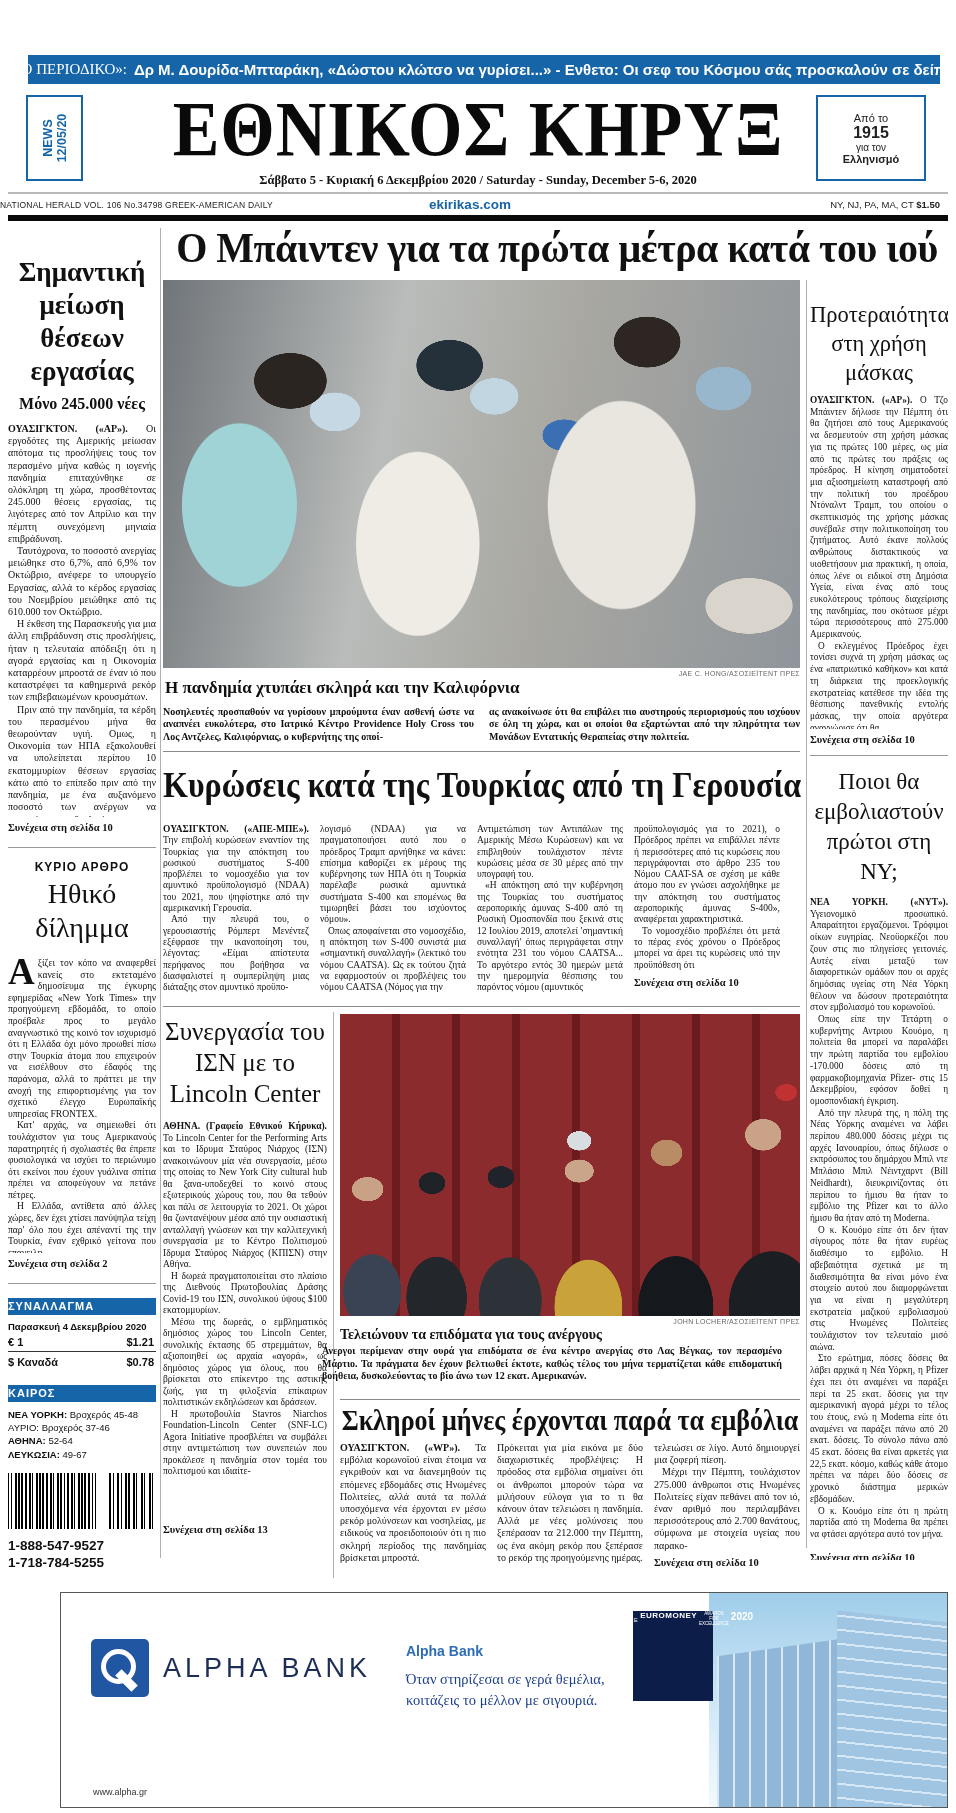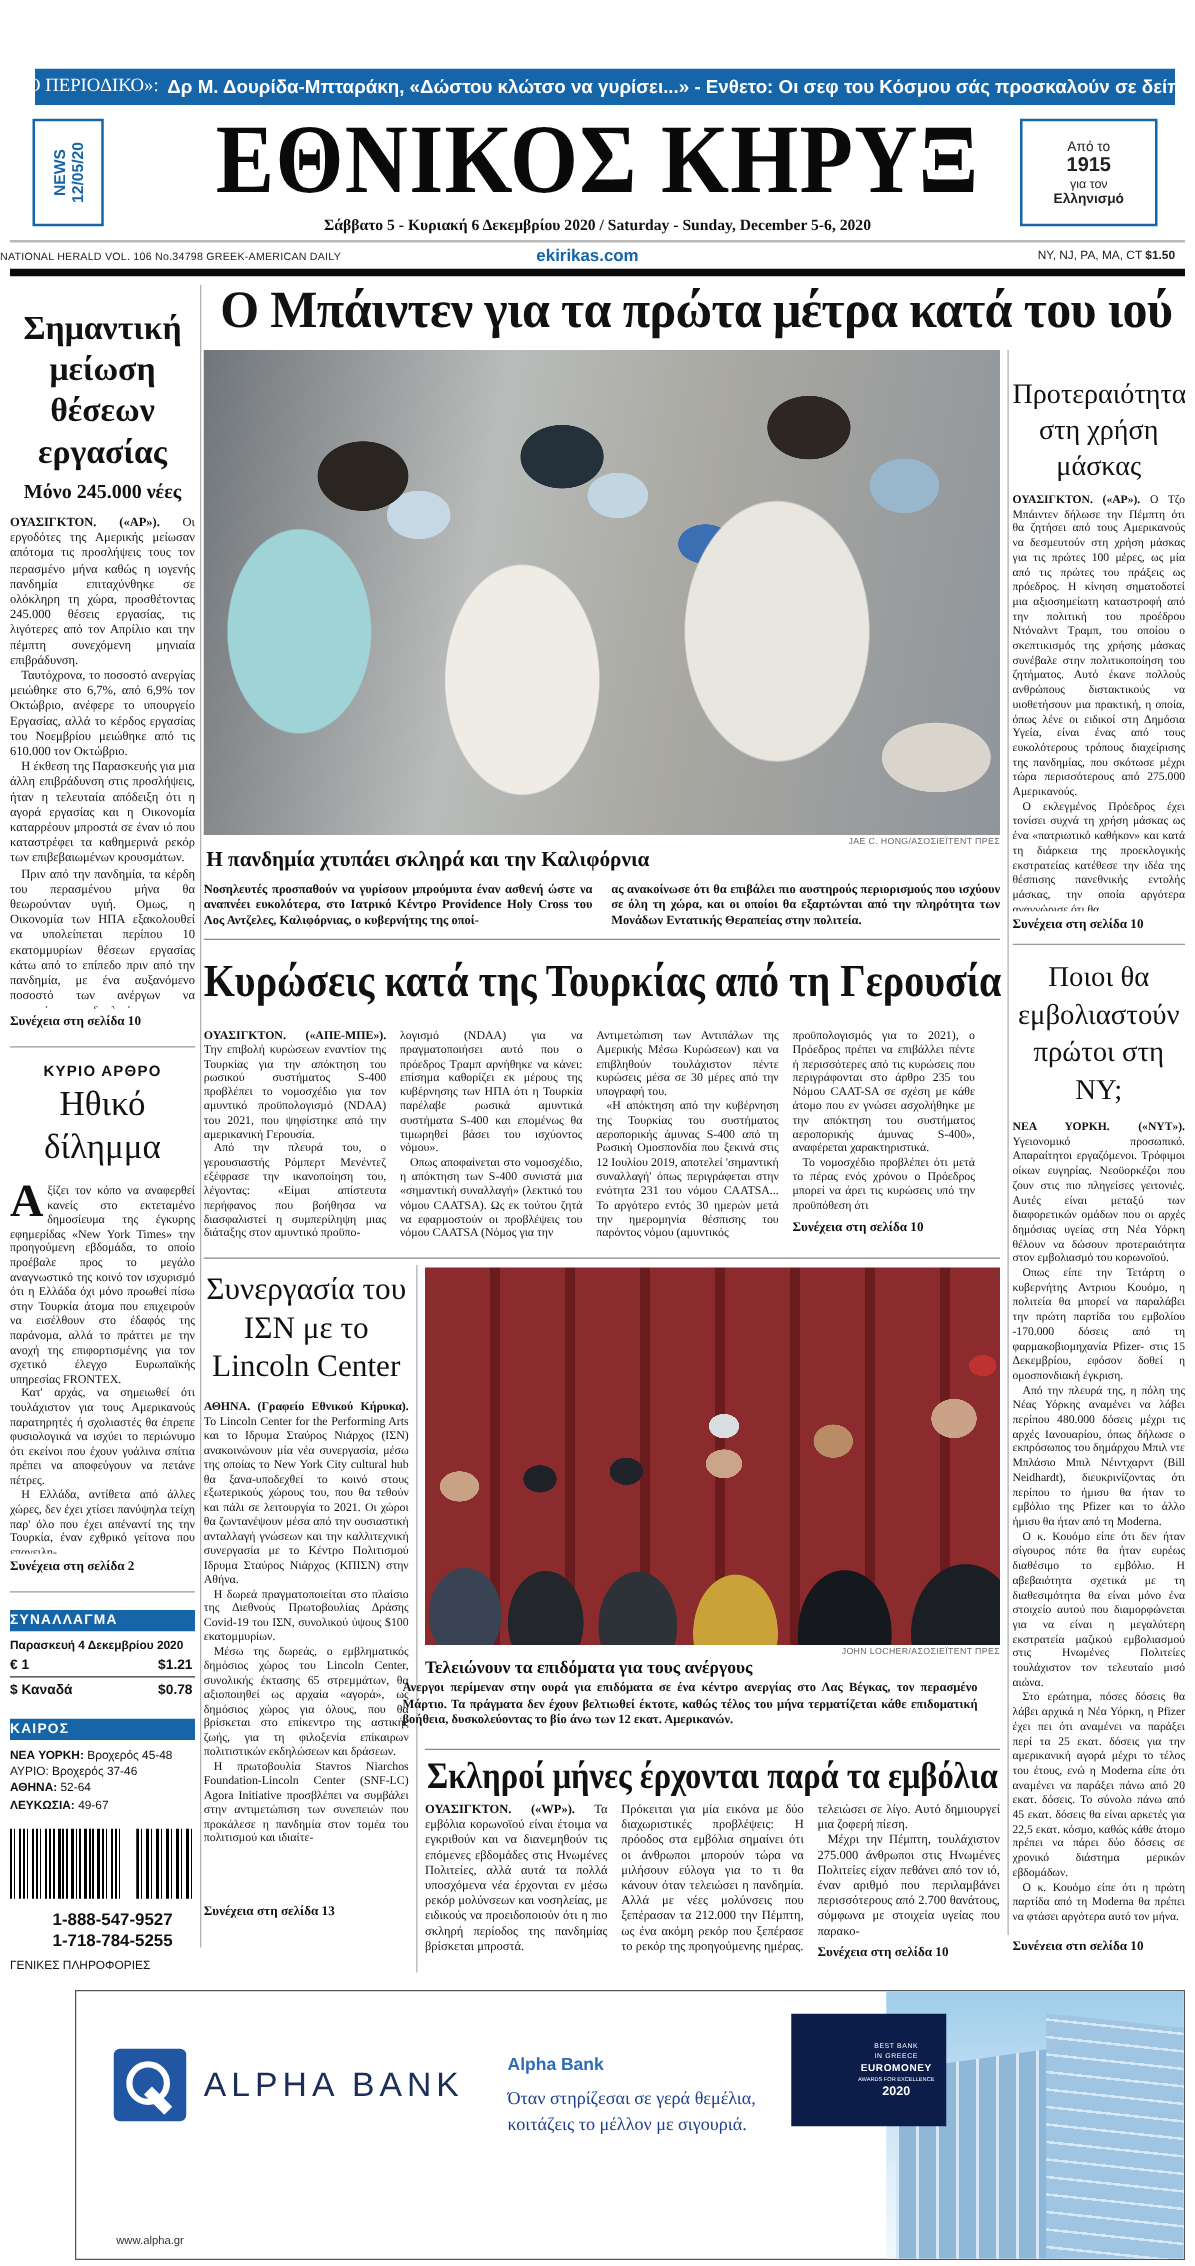--- a/index.html
+++ b/index.html
@@ -37,39 +37,39 @@
   .ib-site{font-size:13.5px;font-weight:700;color:#1565a8;flex:0 0 auto;}
   .ib-right{font-size:9.5px;color:#222;flex:1;text-align:right;}
   
   .bt{font-size:10px;line-height:12.2px;text-align:justify;overflow:hidden;}
   .bt p{margin:0;text-indent:9px;}
   .bt p.first{text-indent:0;}
   .cont{font-weight:700;font-size:10.5px;margin-top:5px;}
   .dropcap{float:left;font-size:37px;line-height:29px;font-weight:700;padding-right:3px;}
   
   .leftcol{left:8px;top:228px;width:148px;height:1350px;overflow:hidden;}
-  .lc-h1{margin-top:18px;font-size:27px;line-height:33px;font-weight:700;text-align:center;}
+  .lc-h1{margin-top:28px;font-size:27px;line-height:33px;font-weight:700;text-align:center;}
   .lc-sub{margin-top:7px;font-size:16px;font-weight:700;text-align:center;}
   .jobs-body{margin-top:10px;height:394px;}
   .lc-div{margin-top:14px;height:1px;background:#999;}
   .kicker{margin-top:12px;font-weight:700;font-size:12px;letter-spacing:1px;text-align:center;}
   .lc-h2{margin-top:3px;font-size:28px;line-height:34px;text-align:center;}
   .ed-body{margin-top:12px;height:296px;font-size:9.6px;line-height:11.6px;}
   .bluebar{margin-top:14px;height:17px;background:#1565a8;color:#fff;
            font-family:"Liberation Sans",sans-serif;font-weight:700;font-size:11px;line-height:17px;letter-spacing:1px;}
   .ex-date{margin-top:6px;font-size:9.5px;font-weight:700;}
   .ex-row{display:flex;justify-content:space-between;font-size:11px;font-weight:700;padding:4px 2px 3px 0;}
   .ex-row.line{border-bottom:1px solid #333;}
   .wx{margin-top:6px;font-size:9.5px;line-height:13.2px;}
   .wx .nb{font-weight:400;}
   .barcode{margin-top:10px;display:flex;gap:12px;align-items:flex-end;height:58px;}
   .bars{height:56px;}
   .bars.b1{width:94px;background:repeating-linear-gradient(90deg,#000 0 1.5px,#fff 1.5px 3px,#000 3px 4.2px,#fff 4.2px 7px,#000 7px 9px,#fff 9px 10.5px);}
   .bars.b2{width:50px;background:repeating-linear-gradient(90deg,#000 0 2px,#fff 2px 3.5px,#000 3.5px 4.5px,#fff 4.5px 8px);}
-  .phones{margin-top:8px;font-size:13.5px;font-weight:700;line-height:17px;margin-left:34px;}
+  .phones{margin-top:8px;font-size:13.5px;font-weight:700;line-height:17px;}
   .infolabel{margin-top:6px;font-size:9.5px;}
   .email{font-size:11.5px;font-weight:700;}
   
   .biden-h{left:166px;top:222px;width:782px;height:52px;font-size:40px;line-height:52px;font-weight:700;
            letter-spacing:-.5px;white-space:nowrap;text-align:center;transform:scaleY(1.05);}
   .photo{overflow:hidden;}
   .photo1{left:163px;top:280px;width:637px;height:388px;
     background:
       radial-gradient(95px 135px at 12% 58%, #9fd3d6 0 60%, transparent 61%),
       radial-gradient(60px 46px at 20% 26%, #2b2522 0 60%, transparent 61%),
@@ -140,22 +140,22 @@
   .logo{position:absolute;left:30px;top:46px;width:58px;height:58px;background:#2156a3;border-radius:5px;}
   .logo .ring{position:absolute;left:10px;top:10px;width:25px;height:25px;border:5px solid #fff;border-radius:50%;}
   .logo .tail{position:absolute;left:31px;top:30px;width:9px;height:23px;background:#fff;transform:rotate(-45deg);}
   .ad-brand{position:absolute;left:102px;top:60px;font-family:"Liberation Sans",sans-serif;font-size:27px;
             letter-spacing:4px;color:#1c2e57;}
   .ad-url{position:absolute;left:32px;bottom:10px;font-family:"Liberation Sans",sans-serif;font-size:9px;color:#333;}
   .ad-mid{position:absolute;left:345px;top:50px;width:225px;}
   .ad-small{font-family:"Liberation Sans",sans-serif;font-weight:700;font-size:14px;color:#2e6cb5;}
   .ad-motto{margin-top:10px;font-size:14.5px;line-height:21px;color:#1d3f8c;}
   .badge{position:absolute;left:572px;top:18px;width:80px;height:90px;background:#0d1d4a;color:#fff;
-         font-family:"Liberation Sans",sans-serif;text-align:center;display:flex;flex-direction:column;
-         justify-content:center;gap:2px;z-index:2;padding-left:44px;}
+         font-family:"Liberation Sans",sans-serif;text-align:center;display:flex;flex-direction:row;
+         justify-content:center;gap:2px;z-index:2;}
   .badge .bl1{font-size:5.5px;letter-spacing:.5px;}
   .badge .bl3{font-size:8px;font-weight:700;letter-spacing:.5px;}
   .badge .bl4{font-size:4.5px;}
   .badge .bl5{font-size:10px;font-weight:700;}
   .building{position:absolute;right:0;top:0;width:238px;height:100%;
             background:linear-gradient(180deg,#9fcdea,#dff0fa 70%,#f2f9fd);overflow:hidden;}
   .tower1{position:absolute;left:8px;bottom:-12px;width:132px;height:172px;transform:skewY(-8deg);
           background:repeating-linear-gradient(90deg,rgba(255,255,255,.55) 0 2px,rgba(123,165,200,.55) 2px 16px),#a9cde9;}
   .tower2{position:absolute;right:-12px;bottom:-12px;width:122px;height:202px;transform:skewY(6deg);
           background:repeating-linear-gradient(0deg,rgba(255,255,255,.45) 0 2px,rgba(140,180,214,.5) 2px 14px),#b4d6ee;}

